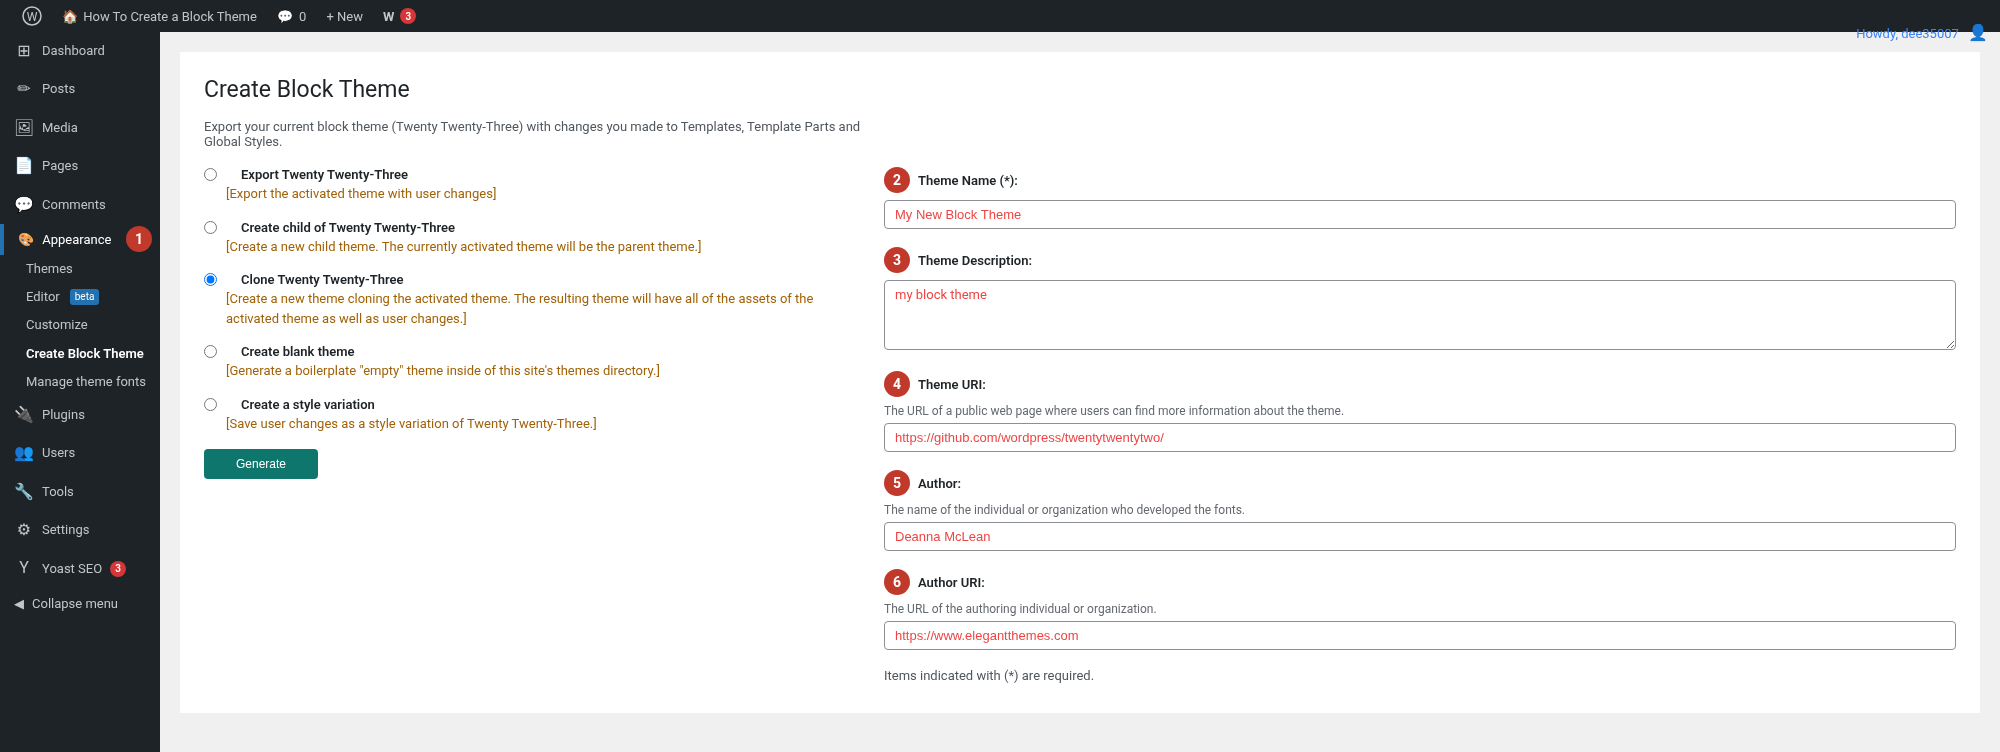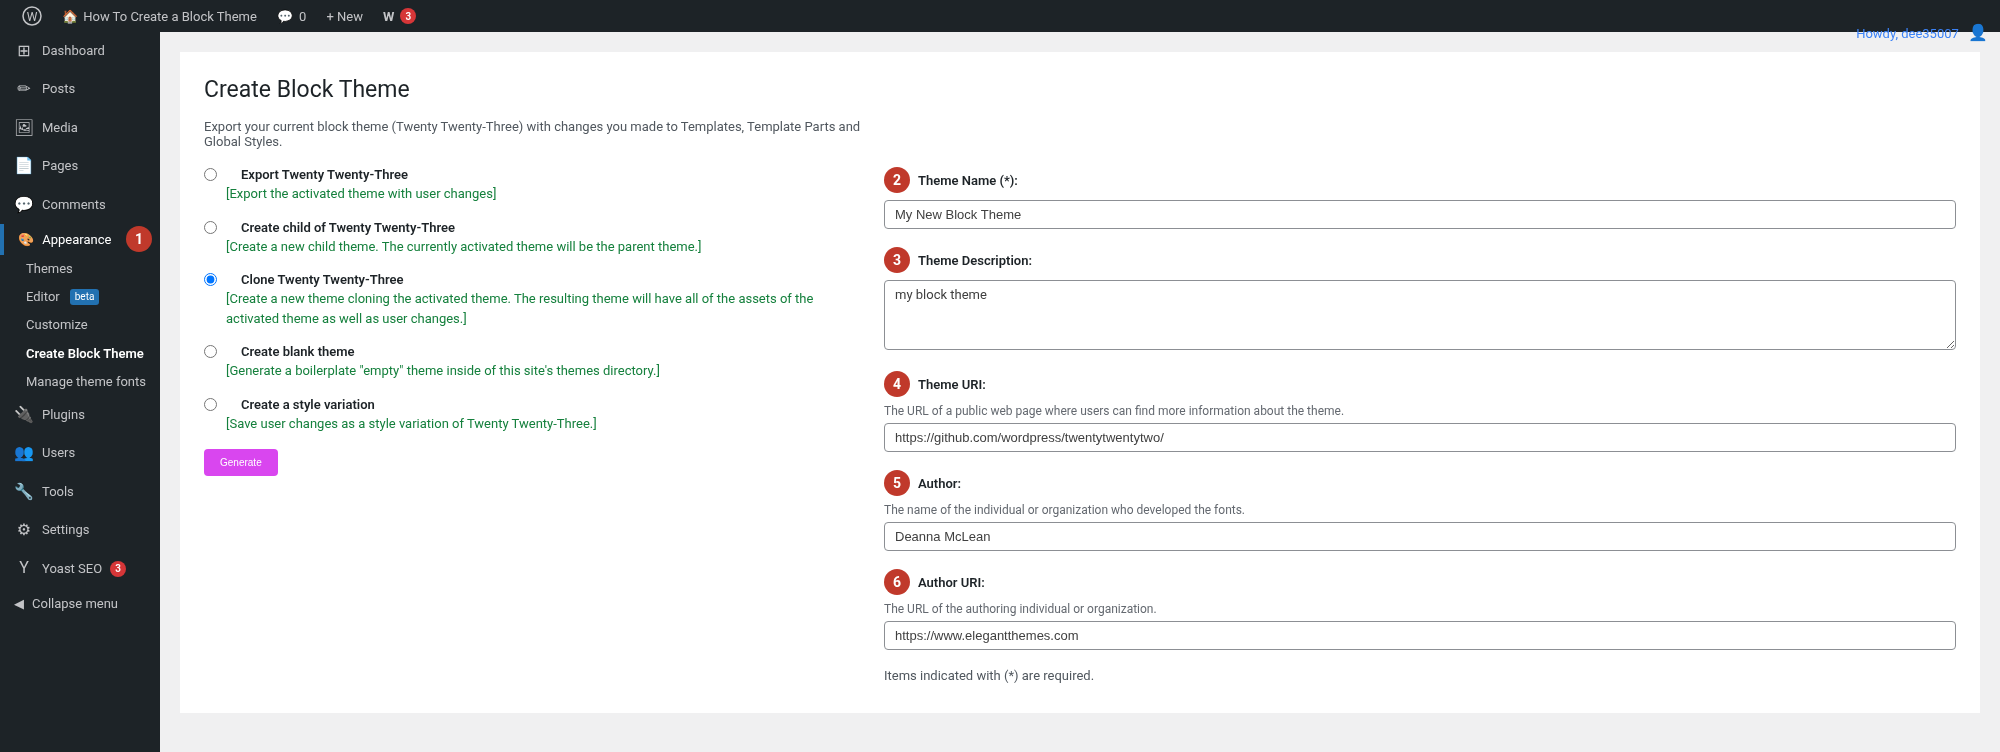--- a/index.html
+++ b/index.html
@@ -151,21 +151,21 @@
       color: #1d2327;
       cursor: pointer;
       margin-bottom: 2px;
     }
     .radio-label input[type="radio"] {
       margin: 0;
       cursor: pointer;
     }
     .radio-desc {
       padding-left: 22px;
-      color: #15803d;
+      color: #a16207;
       font-size: 13px;
       line-height: 1.5;
     }
 
     
     .form-field {
       margin-bottom: 18px;
     }
     .field-label {
       font-size: 13px;
@@ -178,38 +178,38 @@
       font-size: 12px;
       color: #646970;
       margin-bottom: 5px;
     }
     .text-input {
       width: 100%;
       border: 1px solid #8c8f94;
       border-radius: 4px;
       padding: 6px 10px;
       font-size: 13px;
-      color: #404040;
+      color: #ef4444;
       background: #fff;
       outline: none;
     }
     textarea.text-input {
       resize: vertical;
       min-height: 70px;
       font-family: inherit;
     }
 
     
     .btn-primary {
-      background: #d946ef;
+      background: #0f766e;
       color: #fff;
       border: none;
       border-radius: 4px;
-      padding: 8px 16px;
-      font-size: 10px;
+      padding: 8px 32px;
+      font-size: 12px;
       cursor: pointer;
       font-weight: 400;
     }
 
     
     .step-badge {
       display: inline-flex;
       align-items: center;
       justify-content: center;
       width: 26px;

